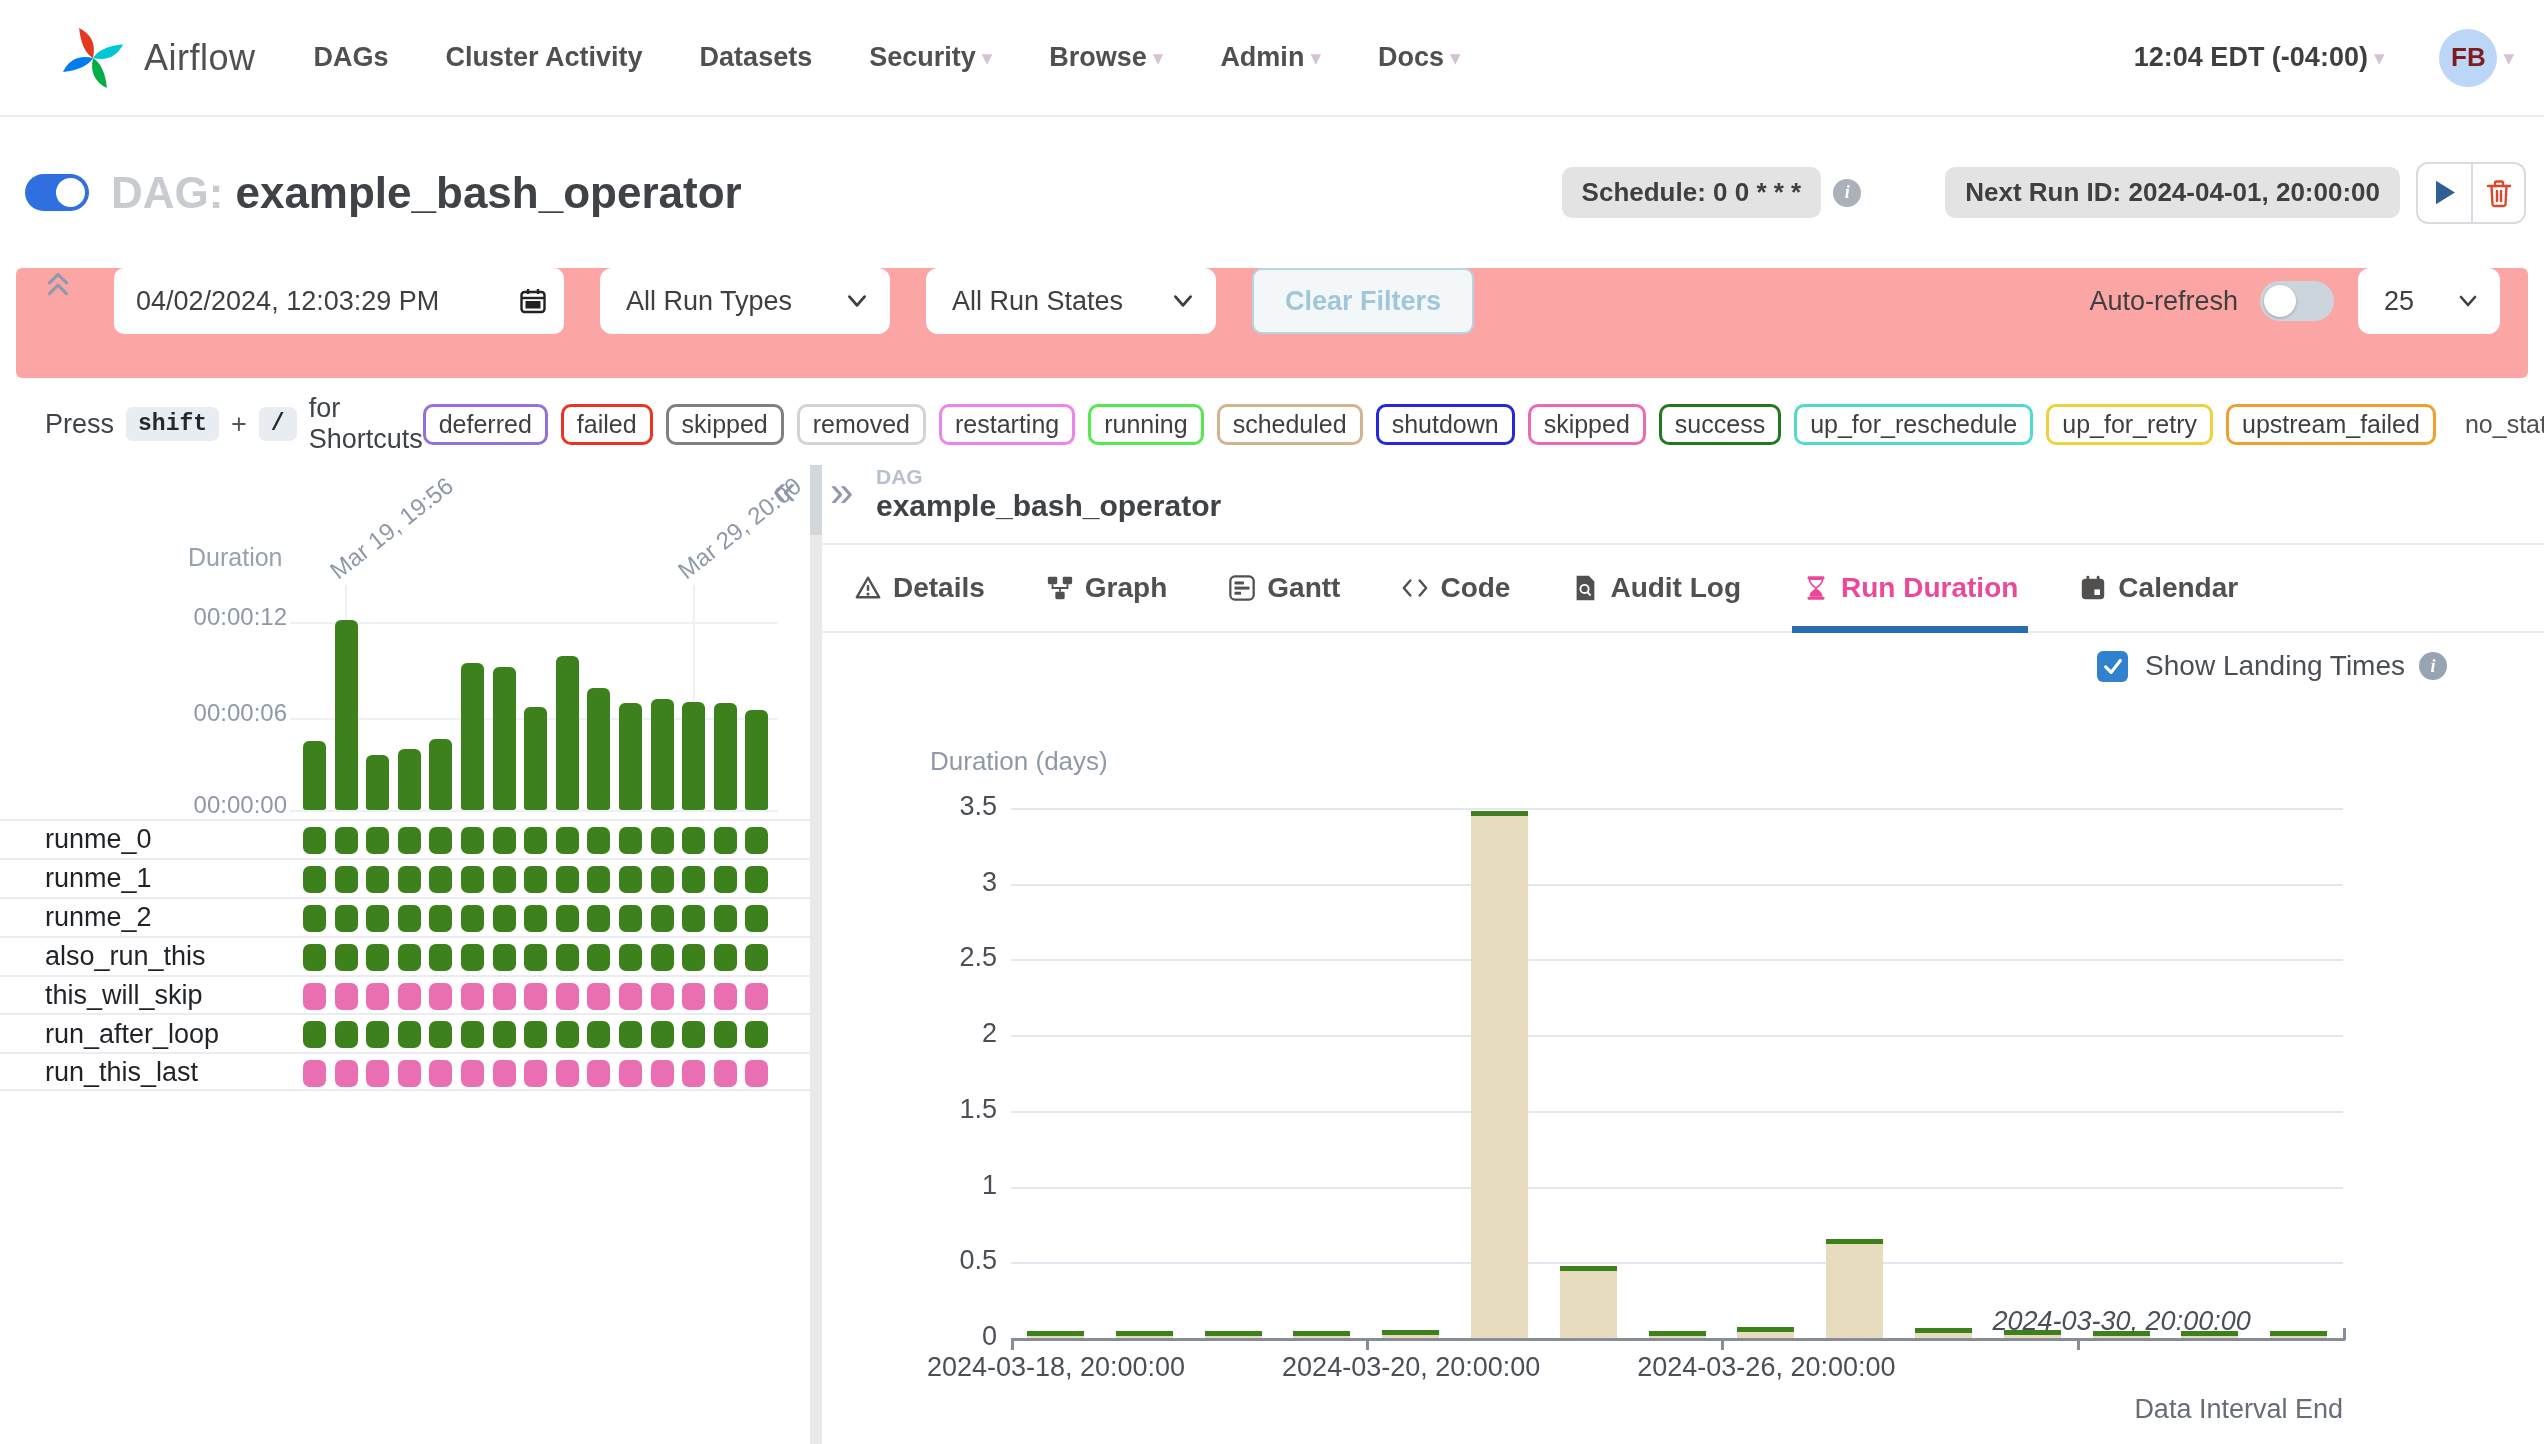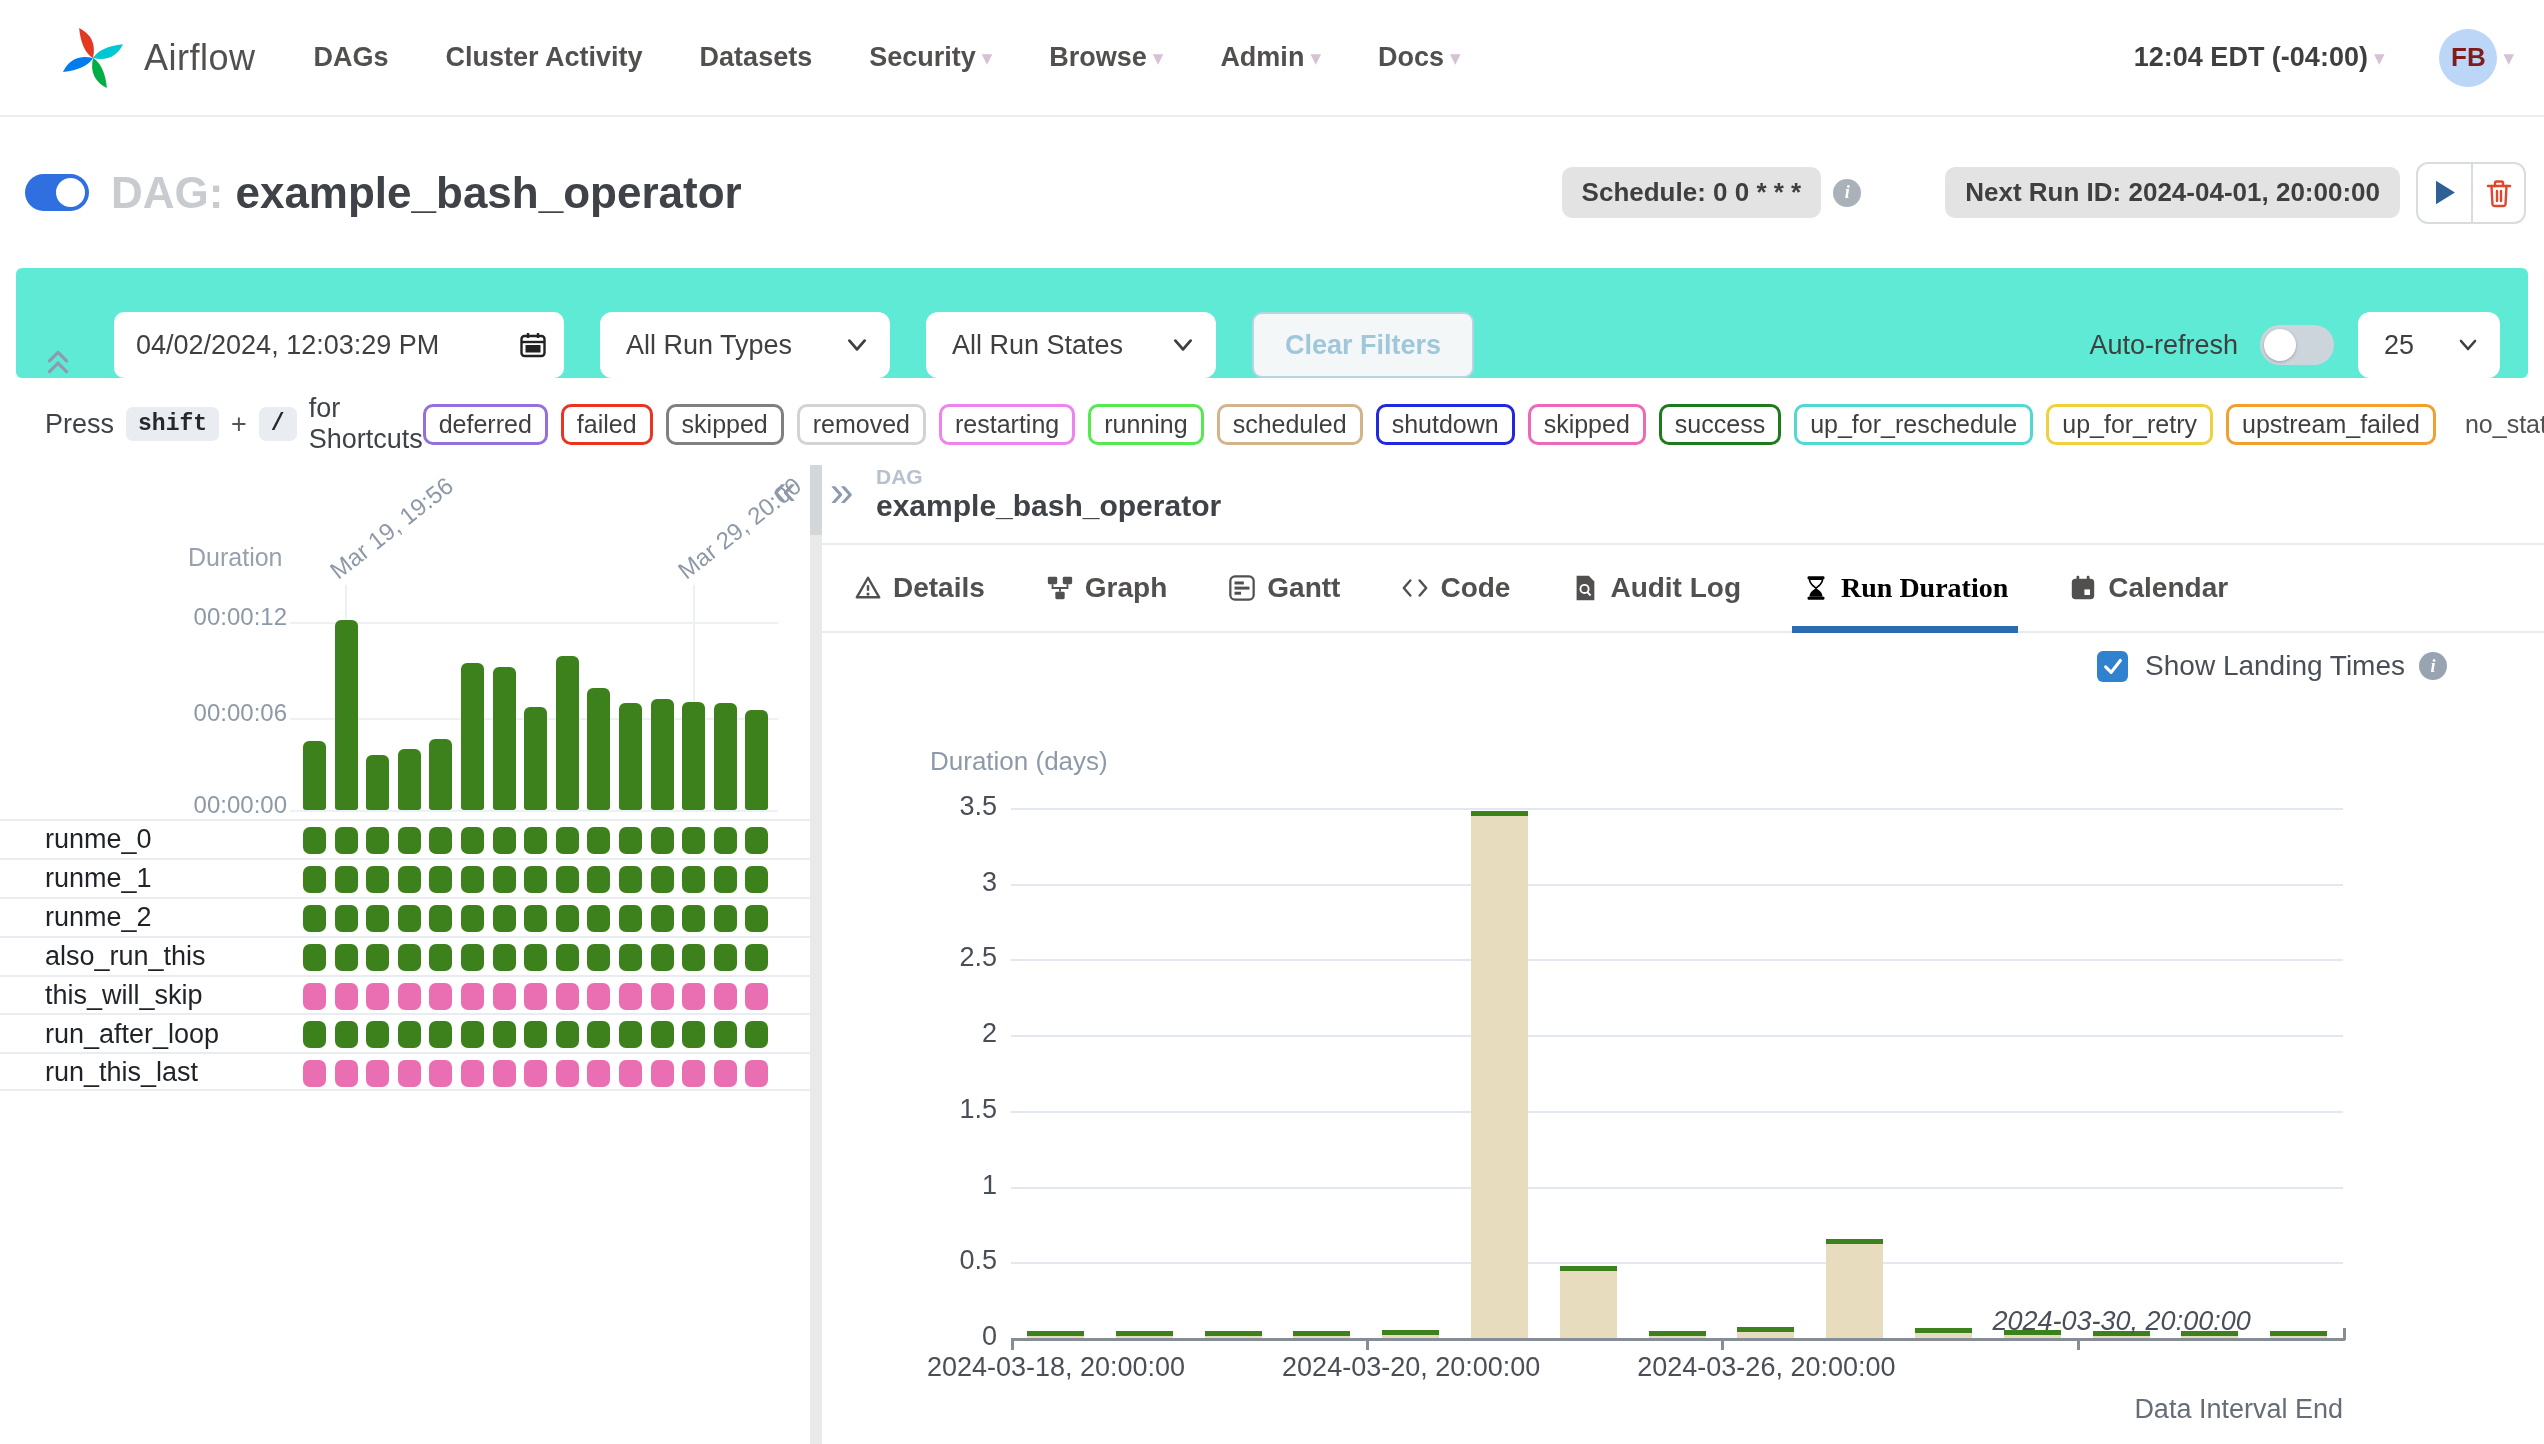--- a/index.html
+++ b/index.html
@@ -55,21 +55,21 @@
   .info-icon::after { content:"i"; color:#fff; font:italic 700 18px "Liberation Serif", serif; }
   .next-pill { margin-left:84px; }
   .action-group {
     margin-left:16px; display:flex; border:2px solid #d8dce1; border-radius:12px; background:#fff; overflow:hidden;
   }
   .action-btn { width:53px; height:58px; display:flex; align-items:center; justify-content:center; cursor:pointer; }
   .action-btn + .action-btn { border-left:2px solid #d8dce1; }
   
   #filter-bar {
     position:absolute; top:268px; left:16px; right:16px; height:110px;
-    background:#5eead4; border-radius:6px; display:flex; align-items:flex-end; padding:0 28px 0 26px;
+    background:#fca5a5; border-radius:6px; display:flex; align-items:flex-start; padding:0 28px 0 26px;
   }
   .collapse-chevrons { display:flex; align-items:center; margin-right:40px; cursor:pointer; }
   .input-wrap { position:relative; }
   #date-input {
     width:450px; height:66px; border:none; border-radius:10px; background:#fff;
     font-family:"Liberation Sans", sans-serif; font-size:27px; color:#3f3f3f; padding:0 66px 0 22px;
   }
   .input-cal-icon { position:absolute; right:16px; top:18px; pointer-events:none; }
   .select-box {
     height:66px; background:#fff; border-radius:12px; display:flex; align-items:center;
@@ -134,21 +134,21 @@
   .ti-square { position:absolute; width:23px; height:27px; border-radius:7px; cursor:pointer; }
   
   #panel-header { position:absolute; top:0; left:0; right:0; height:80px; border-bottom:2px solid #e8ebef; }
   .crumb { position:absolute; left:54px; top:0px; font-size:21px; font-weight:700; color:#b7c1cd; }
   .panel-title { position:absolute; left:54px; top:24px; font-size:30px; font-weight:700; color:#3f4348; }
   #tabs {
     position:absolute; top:80px; left:0; right:0; height:88px; border-bottom:2px solid #e8ebef;
     display:flex; align-items:stretch; padding-left:28px; gap:53px;
   }
   .tab { position:relative; display:flex; align-items:center; gap:11px; font-size:28px; font-weight:700; color:#51504f; cursor:pointer; padding:0 4px; }
-  .tab.active { color:#000000;font-family:Liberation Serif, serif; }
+  .tab.active { color:#ec4899; }
   .tab.active::after { content:""; position:absolute; left:-6px; right:-6px; bottom:-2px; height:7px; background:#2b6cb0; }
   .tab svg { flex:0 0 auto; }
   
   #landing-row { position:absolute; top:185px; right:97px; display:flex; align-items:center; }
   .checkbox { width:31px; height:31px; border-radius:6px; background:#3182ce; display:flex; align-items:center; justify-content:center; cursor:pointer; }
   .landing-label { margin-left:17px; font-size:28px; color:#4a4f57; }
   #landing-row .info-icon { margin-left:14px; background:#98a4b2; }
   
   #run-chart { position:absolute; inset:0; }
   .rc-title { position:absolute; left:108px; top:281px; font-size:26px; color:#8e99a8; }

